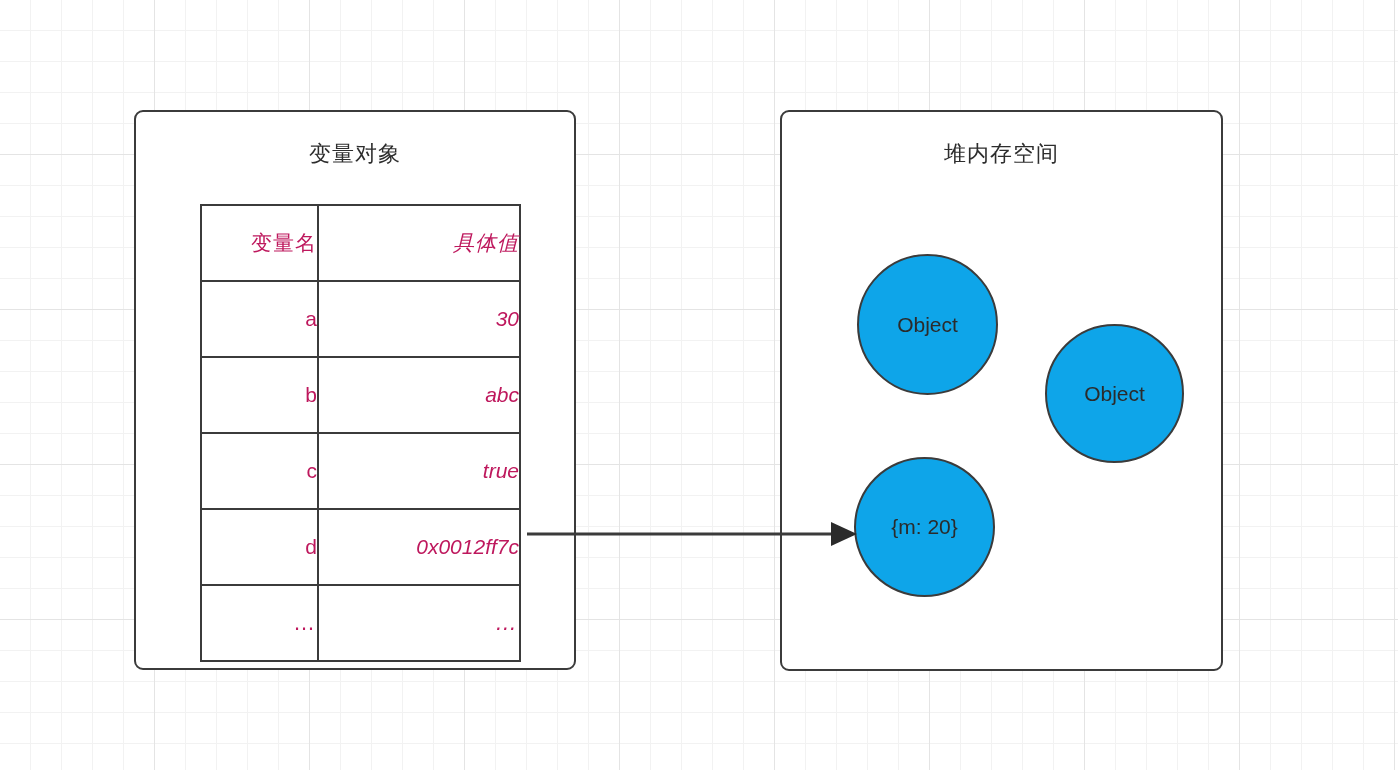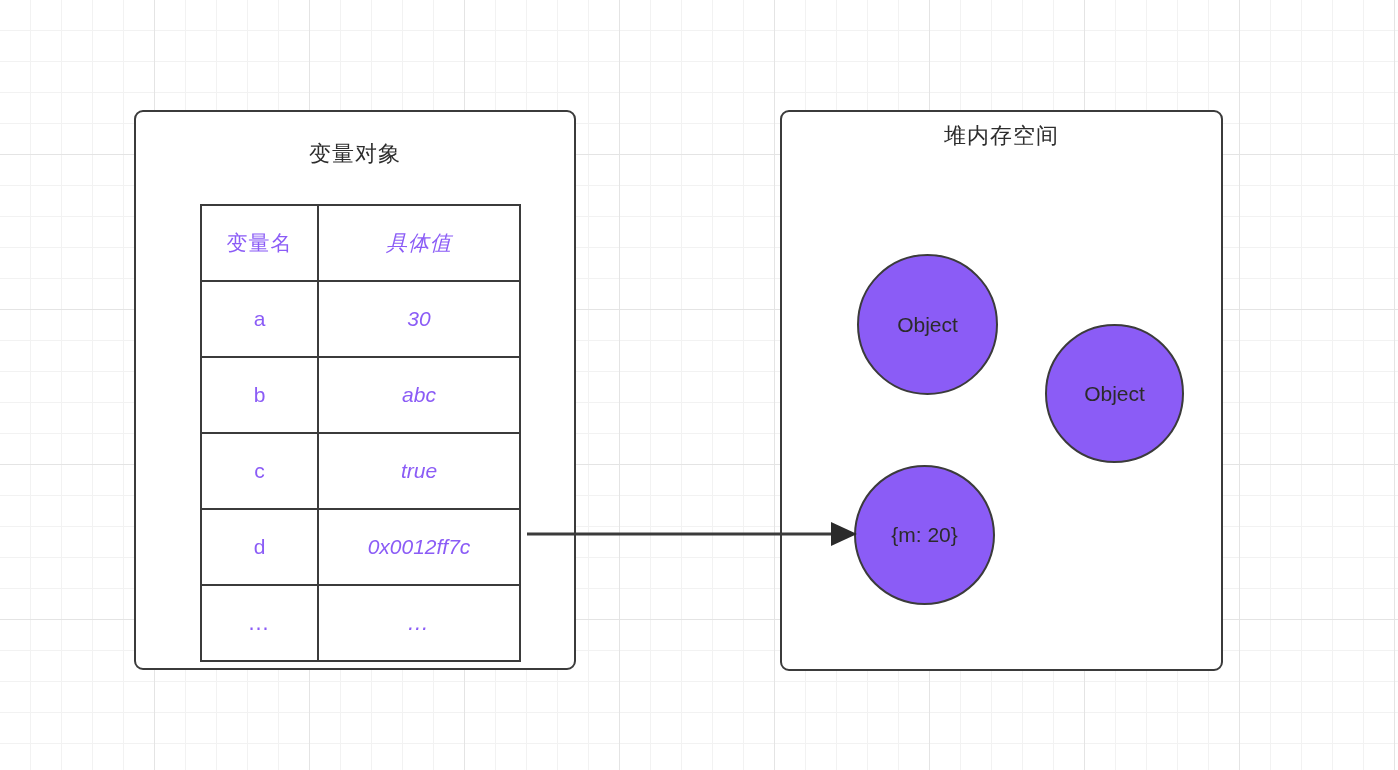--- a/index.html
+++ b/index.html
@@ -57,59 +57,59 @@
     left: 0;
     right: 0;
     text-align: center;
     font-size: 22px;
     line-height: 26px;
     letter-spacing: 1px;
     color: #2d2d2d;
     white-space: nowrap;
   }
   #panel-variable-object .panel-title { top: 29px; }
-  #panel-heap-space .panel-title { top: 11px; }
+  #panel-heap-space .panel-title { top: 29px; }
 
   
   #variable-table {
     position: absolute;
     left: 64px;
     top: 92px;
     width: 315px;
     height: 444px;
     border-collapse: collapse;
     table-layout: fixed;
   }
   #variable-table td {
     border: 2.4px solid #3b3b3b;
-    text-align: center;
+    text-align: right;
     vertical-align: middle;
     font-size: 21px;
-    color: #8b5cf6;
+    color: #be185d;
     height: 74px;
     padding: 0;
     background: #ffffff;
   }
   #variable-table td.col-name { width: 115px; }
   #variable-table td.col-value { width: 200px; font-style: italic; }
   #variable-table tr.header-row td {
     font-size: 21px;
     letter-spacing: 1px;
   }
   #variable-table td.ellipsis-cell {
     font-size: 22px;
     letter-spacing: 2px;
   }
 
   
   .heap-circle {
     position: absolute;
     border: 2.6px solid #3b3b3b;
     border-radius: 50%;
-    background: #8b5cf6;
+    background: #0ea5e9;
     box-sizing: border-box;
     display: flex;
     align-items: center;
     justify-content: center;
     font-size: 21px;
     color: #2b2b2b;
   }
   #heap-object-1 {
     left: 75px;
     top: 142px;
@@ -117,21 +117,21 @@
     height: 141px;
   }
   #heap-object-2 {
     left: 263px;
     top: 212px;
     width: 139px;
     height: 139px;
   }
   #heap-object-3 {
     left: 72px;
-    top: 353px;
+    top: 345px;
     width: 141px;
     height: 140px;
   }
 
   
   #reference-arrow {
     position: absolute;
     left: 525px;
     top: 506px;
     width: 335px;

